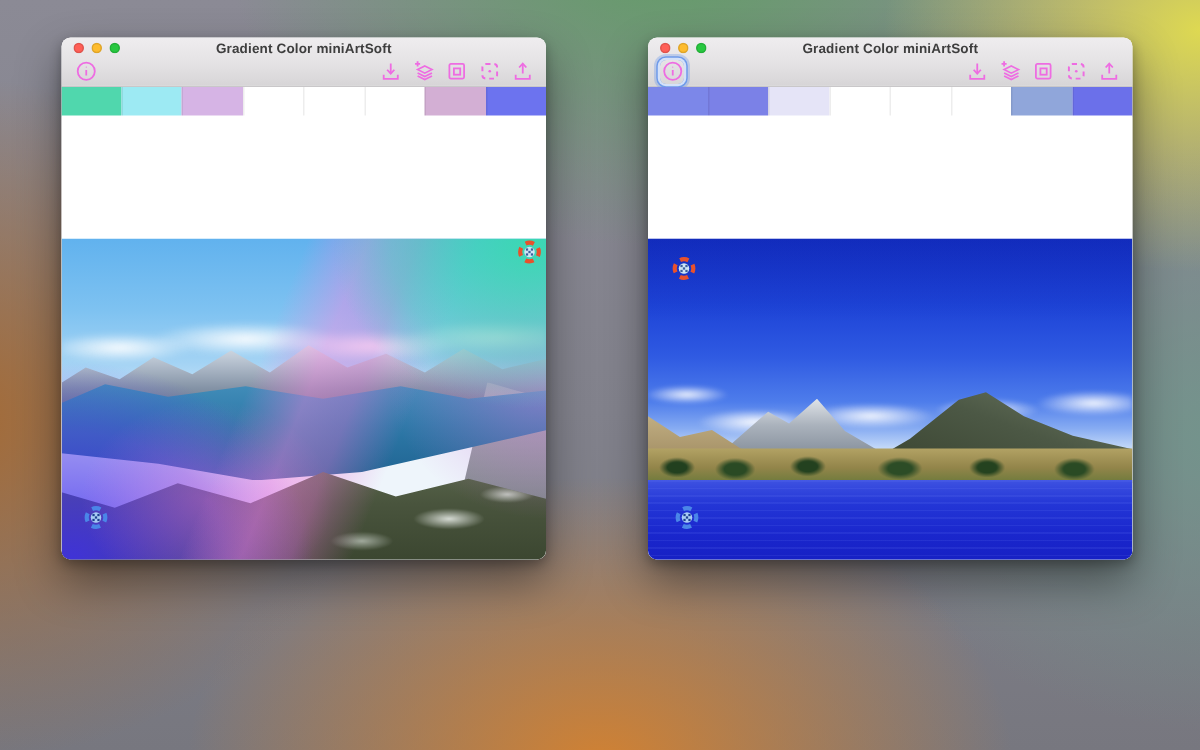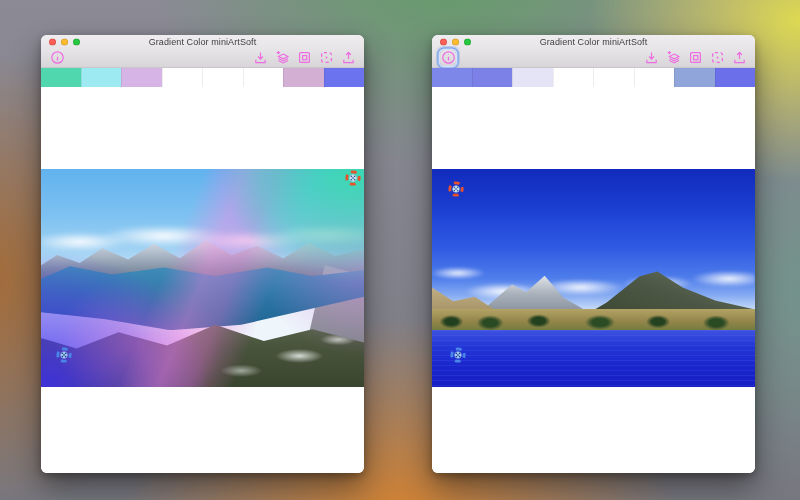--- a/index.html
+++ b/index.html
@@ -12,23 +12,24 @@
       radial-gradient(340px 260px at 100% 4%,  rgba(226,221,78,0.95), rgba(226,221,78,0) 62%),
       radial-gradient(480px 330px at 56% -8%,  rgba(92,160,96,0.90),  rgba(92,160,96,0) 62%),
       radial-gradient(420px 320px at 103% 58%, rgba(112,152,140,0.85), rgba(112,152,140,0) 62%),
       radial-gradient(470px 380px at -4% 56%,  rgba(168,104,44,0.92), rgba(168,104,44,0) 60%),
       radial-gradient(430px 300px at 50% 102%, rgba(214,130,46,0.95), rgba(214,130,46,0) 64%),
       linear-gradient(180deg, #8b8a95 0%, #82828c 55%, #77777f 100%);
   }
 
   
   .window {
-    position:absolute; top:35px; width:323px; height:438px;
+    position:absolute; top:25px; width:323px; height:348px;
     border-radius:6px; overflow:hidden; background:#fff;
     box-shadow:0 14px 30px rgba(0,0,0,0.42), 0 3px 8px rgba(0,0,0,0.28);
+    font-weight:bold;
   }
   .win-left  { left:41px; }
   .win-right { left:432px; }
 
   .header { background:linear-gradient(180deg,#efedef 0%,#e4e2e4 55%,#d7d5d7 100%);
             border-bottom:1px solid #c9c7c9; }
 
   .titlebar { position:relative; height:14px; }
   .traffic { position:absolute; left:8px; top:50%; transform:translateY(-50%); display:flex; gap:5px; }
   .light { width:7px; height:7px; border-radius:50%; display:block; }

